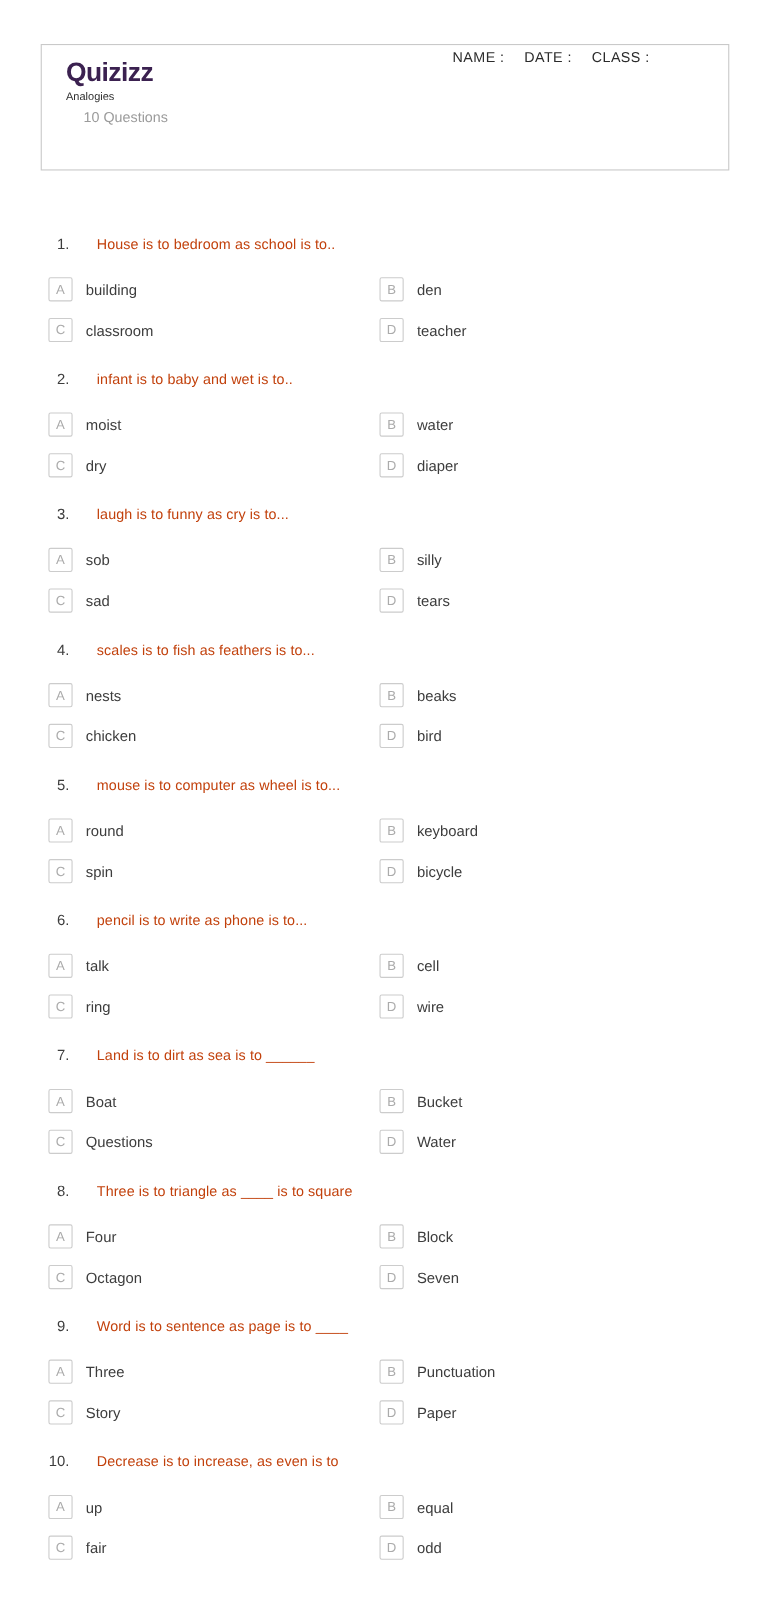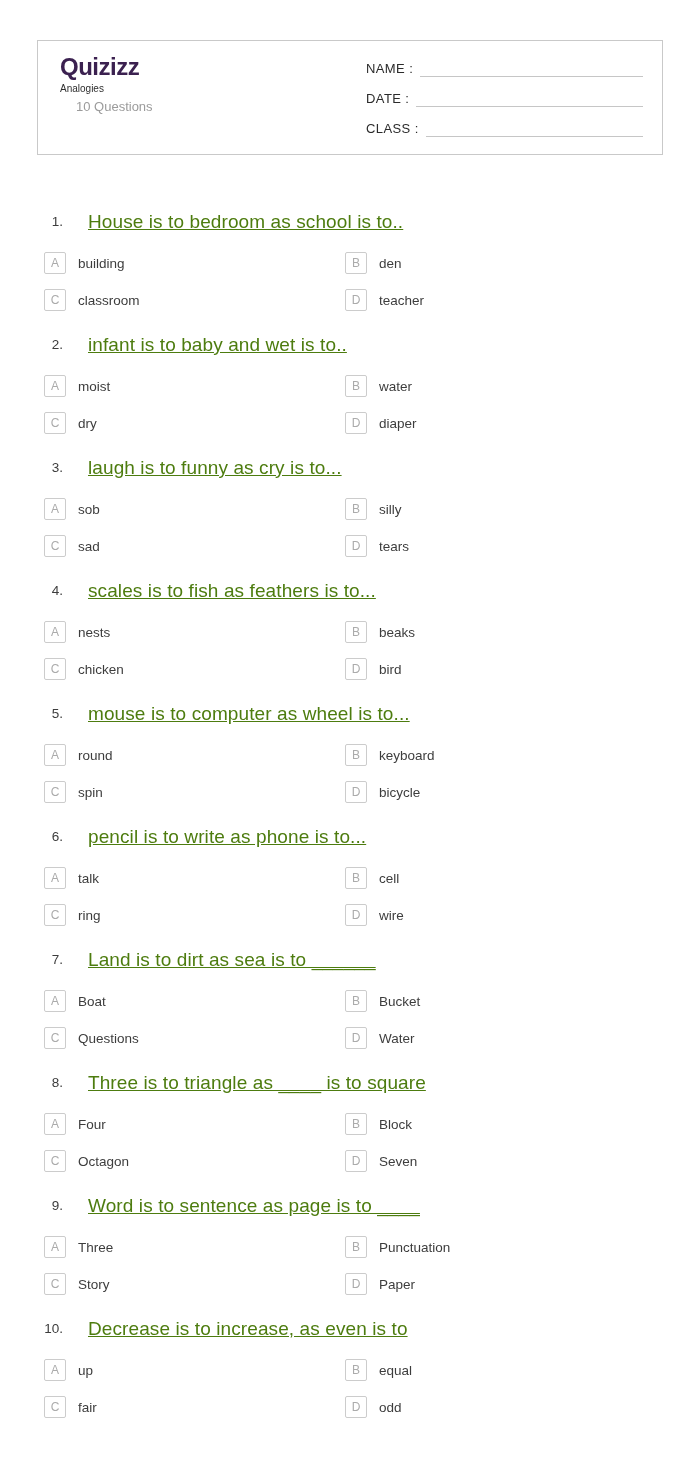--- a/index.html
+++ b/index.html
@@ -29,21 +29,21 @@
     box-sizing:border-box;
   }
   .logo{
     font-size:24px;font-weight:bold;letter-spacing:-0.5px;
     line-height:26px;
   }
   .ws-title{font-size:10px;color:#2e2e2e;line-height:18px;}
   .ws-subtitle{font-size:13px;color:#9b9b9b;line-height:17px;margin-left:16px;}
   .header-right{
     flex:1;
-    display:flex;flex-direction:column;justify-content:center;
+    display:flex;justify-content:center;
     gap:11px;
     padding-right:19px;
     box-sizing:border-box;
   }
   .field-row{display:flex;align-items:flex-end;height:19px;}
   .field-label{
     font-size:13px;color:#2b2b2b;letter-spacing:0.4px;
     line-height:17px;white-space:nowrap;
   }
   .field-line{
@@ -58,23 +58,22 @@
     width:626px;
   }
   .question{margin-bottom:23px;}
   .q-row{display:flex;height:20px;line-height:20px;margin-bottom:19px;}
   .q-num{
     flex:0 0 26px;text-align:right;
     font-size:13.5px;color:#3d3d3d;
   }
   .q-text{
     margin-left:25px;
-    font-size:19px;color:#4d7c0f;
+    font-size:13px;color:#c2410c;
     letter-spacing:0.1px;
-    text-decoration:underline;
   }
   .opt-row{display:flex;align-items:center;height:24px;margin-bottom:13px;}
   .opt-row:last-child{margin-bottom:0;}
   .opt-cell{display:flex;align-items:center;box-sizing:border-box;}
   .opt-cell.left{flex:0 0 308px;padding-left:7px;}
   .opt-cell.right{flex:1;}
   .opt-box{
     width:22px;height:22px;
     border:1px solid #cccccc;border-radius:2px;
     box-sizing:border-box;

